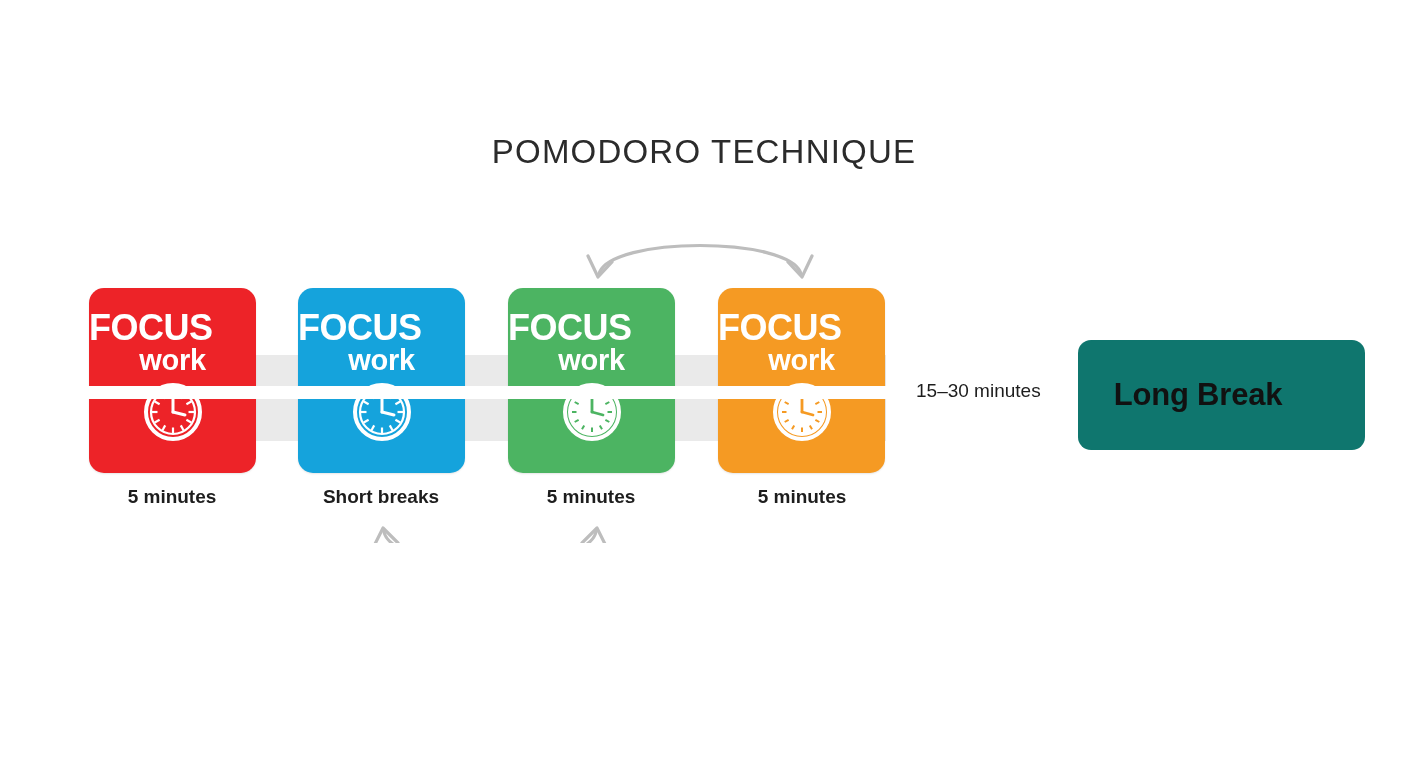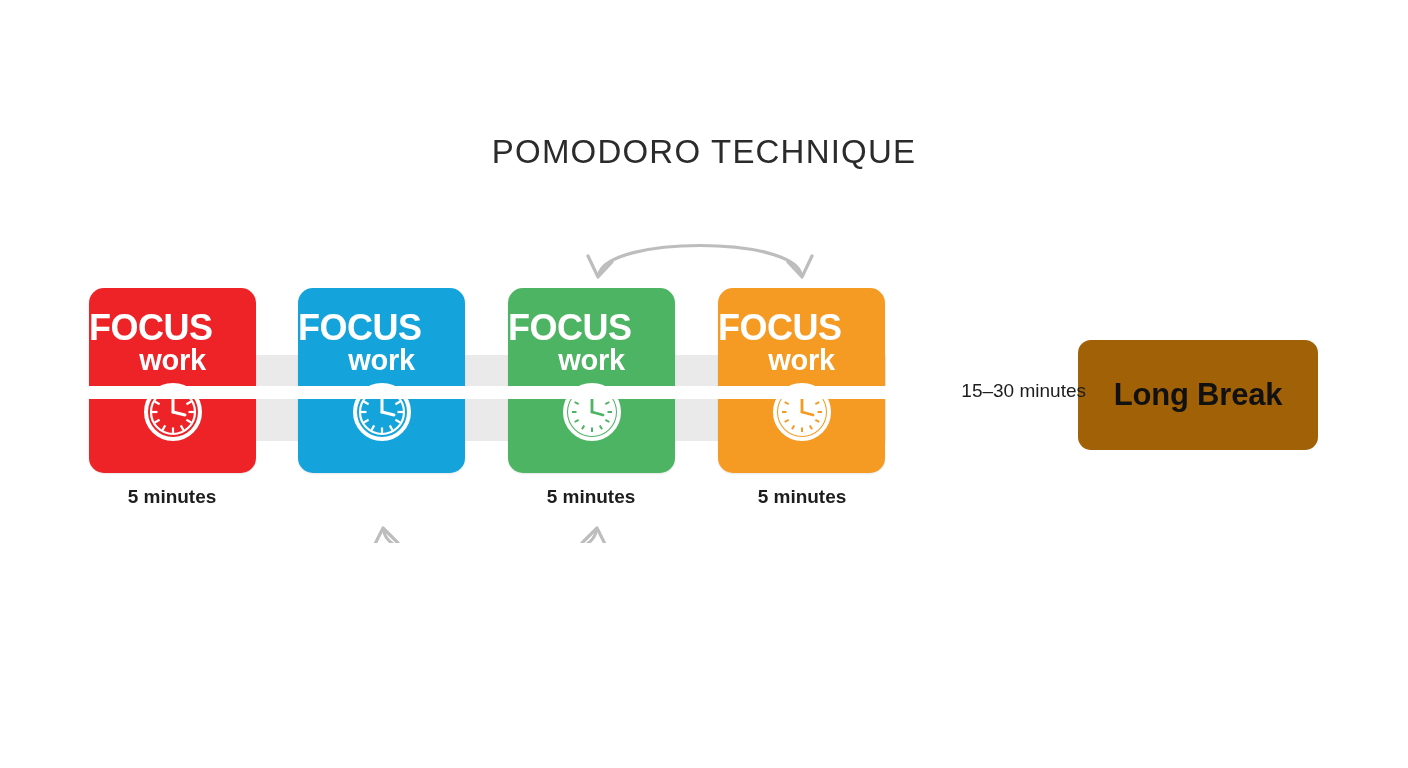--- a/index.html
+++ b/index.html
@@ -119,21 +119,20 @@
   }
   #arrow-top  { left: 575px; top: 222px; }
   #arrow-bottom { left: 360px; top: 512px; }
 
   
   #longbreak-duration {
     position: absolute;
     left: 916px;
     top: 380px;
     width: 170px;
-    text-align: right;
     font-size: 19px;
     color: #1d1d1d;
     z-index: 4;
     white-space: nowrap;
   }
   #longbreak-box {
     position: absolute;
     left: 1078px;
     top: 340px;
     width: 240px;
@@ -271,37 +270,38 @@
         </g>
         <line x1="31" y1="31" x2="31" y2="18" stroke="#f59a23" stroke-width="2.8" stroke-linecap="round"></line>
         <line x1="31" y1="31" x2="42" y2="34" stroke="#f59a23" stroke-width="2.8" stroke-linecap="round"></line>
       </svg>
     </div>
   </div>
 
   <div class="band-gap"></div>
 
   <div class="card-label" style="left:57px;">5 minutes</div>
+  <div class="card-label" style="left:266px;">Short breaks</div>
   <div class="card-label" style="left:476px;">5 minutes</div>
   <div class="card-label" style="left:687px;">5 minutes</div>
 
   <div id="arrow-top">
     <svg width="250" height="70" viewBox="0 0 250 70">
       <path d="M 24 52 C 34 14, 216 14, 226 52" fill="none" stroke="#bdbdbd" stroke-width="3.2" stroke-linecap="round"></path>
       <path d="M 13 34 L 23 55 L 37 40" fill="none" stroke="#bdbdbd" stroke-width="3.2" stroke-linecap="round" stroke-linejoin="round"></path>
       <path d="M 237 34 L 227 55 L 213 40" fill="none" stroke="#bdbdbd" stroke-width="3.2" stroke-linecap="round" stroke-linejoin="round"></path>
     </svg>
   </div>
 
   <div id="arrow-bottom">
     <svg width="260" height="75" viewBox="0 0 260 75">
       <path d="M 24 20 C 34 62, 226 62, 236 20" fill="none" stroke="#bdbdbd" stroke-width="3.2" stroke-linecap="round"></path>
       <path d="M 12 38 L 23 16 L 38 31" fill="none" stroke="#bdbdbd" stroke-width="3.2" stroke-linecap="round" stroke-linejoin="round"></path>
       <path d="M 248 38 L 237 16 L 222 31" fill="none" stroke="#bdbdbd" stroke-width="3.2" stroke-linecap="round" stroke-linejoin="round"></path>
     </svg>
   </div>
 
   <div id="longbreak-duration">15–30 minutes</div>
-  <div id="longbreak-box" style="background: #a16207;">
+  <div id="longbreak-box" style="background: #0f766e; padding-left: 47px;">
     <div id="longbreak-label">Long Break</div>
   </div>
 
 </div>
 
 </body></html>

